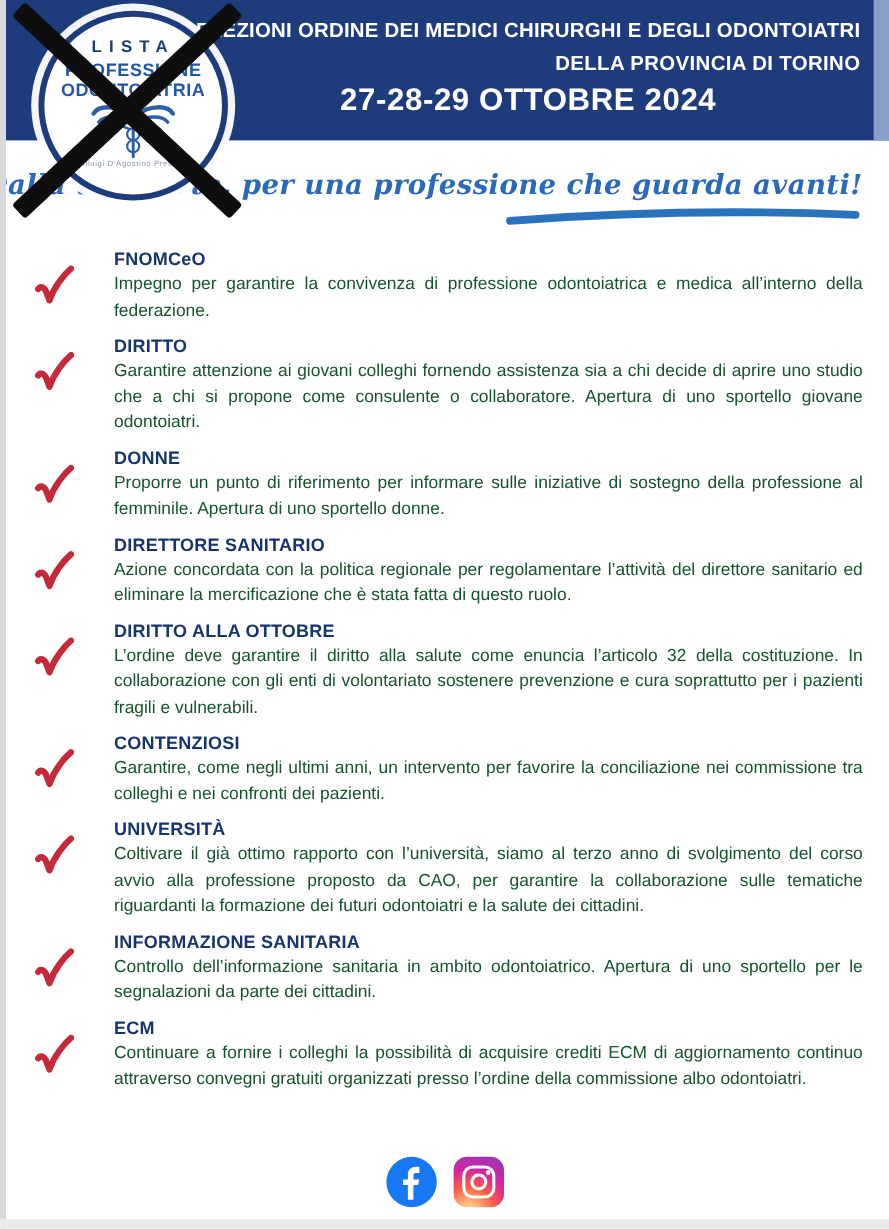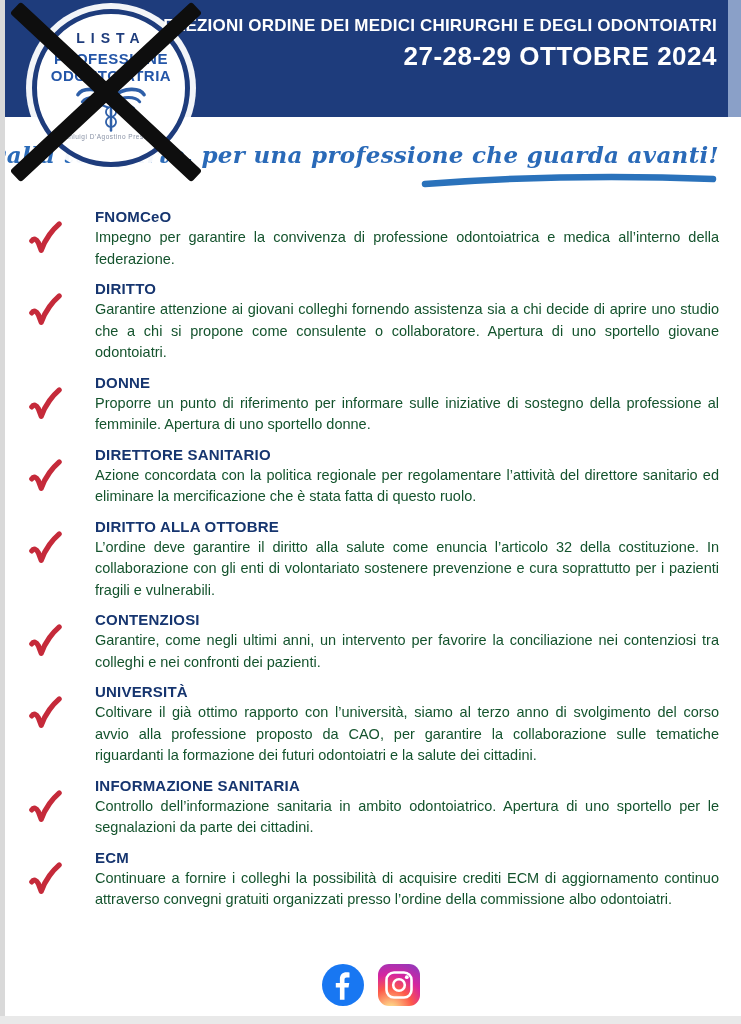--- a/index.html
+++ b/index.html
@@ -10,21 +10,21 @@
   
   .edge-left{position:absolute;left:0;top:0;width:5px;height:100%;background:#d9d9d9;z-index:6;}
   .edge-bottom{position:absolute;left:0;bottom:0;width:100%;height:8px;background:#e9e9e9;z-index:6;}
 
   
   .header{position:absolute;top:0;left:0;width:100%;height:117px;background:#1e3c7c;}
   .header-right-edge{position:absolute;top:0;right:0;width:13px;height:117px;background:#8aa0c8;}
   .title-block{position:absolute;top:16px;right:24px;text-align:right;color:#ffffff;z-index:2;}
   .title-line1{font-size:17px;font-weight:bold;letter-spacing:.2px;}
   .title-line2{font-size:17px;font-weight:bold;letter-spacing:.3px;margin-top:7px;}
-  .title-line3{font-size:26px;font-weight:bold;letter-spacing:.5px;margin-top:5px;}
+  .title-line3{font-size:26px;font-weight:bold;letter-spacing:.5px;margin-top:5px;text-align:center;}
 
   
   .logo{
     position:absolute;left:32px;top:9px;width:148px;height:148px;border-radius:50%;
     background:#ffffff;border:5px solid #1e3c7c;box-shadow:0 0 0 6px rgba(255,255,255,.95);
     z-index:3;display:flex;flex-direction:column;align-items:center;text-align:center;
   }
   .logo-lista{margin-top:16px;font-size:14px;letter-spacing:6px;color:#1e3c7c;font-weight:bold;}
   .logo-name{margin-top:4px;font-size:15px;line-height:17px;font-weight:bold;color:#2456a8;letter-spacing:.5px;}
   .logo-caduceus{margin-top:2px;}
@@ -64,20 +64,21 @@
 <body>
 
 <div class="page">
   <div class="edge-left"></div>
   <div class="edge-bottom"></div>
 
   <div class="header">
     <div class="header-right-edge"></div>
     <div class="title-block">
       <div class="title-line1">ELEZIONI ORDINE DEI MEDICI CHIRURGHI E DEGLI ODONTOIATRI</div>
+      <div class="title-line2">DELLA PROVINCIA DI TORINO</div>
       <div class="title-line3">27-28-29 OTTOBRE 2024</div>
     </div>
   </div>
 
   <div class="logo">
     <div class="logo-lista">LISTA</div>
     <div class="logo-name">PROFESSIONE</div>
     <div class="logo-name" style="margin-top:0;">ODONTOIATRIA</div>
     <svg class="logo-caduceus" width="72" height="46" viewBox="0 0 100 64">
       <g fill="none" stroke="#2e5fa8" stroke-linecap="round">
@@ -165,21 +166,21 @@
     </div>
 
     <div class="section">
       <div class="check-cell">
         <svg width="34" height="36" viewBox="0 0 36 38">
           <path d="M4 21 C6 18 9 19 11 23 L14 31 C18 19 27 8 33 3" fill="none" stroke="#c52a3a" stroke-width="5.5" stroke-linecap="round" stroke-linejoin="round"></path>
         </svg>
       </div>
       <div class="section-text">
         <div class="section-title">CONTENZIOSI</div>
-        <div class="section-body">Garantire, come negli ultimi anni, un intervento per favorire la conciliazione nei contenziosi tra colleghi e nei confronti dei pazienti.</div>
+        <div class="section-body">Garantire, come negli ultimi anni, un intervento per favorire la conciliazione nei commissione tra colleghi e nei confronti dei pazienti.</div>
       </div>
     </div>
 
     <div class="section">
       <div class="check-cell">
         <svg width="34" height="36" viewBox="0 0 36 38">
           <path d="M4 21 C6 18 9 19 11 23 L14 31 C18 19 27 8 33 3" fill="none" stroke="#c52a3a" stroke-width="5.5" stroke-linecap="round" stroke-linejoin="round"></path>
         </svg>
       </div>
       <div class="section-text">

